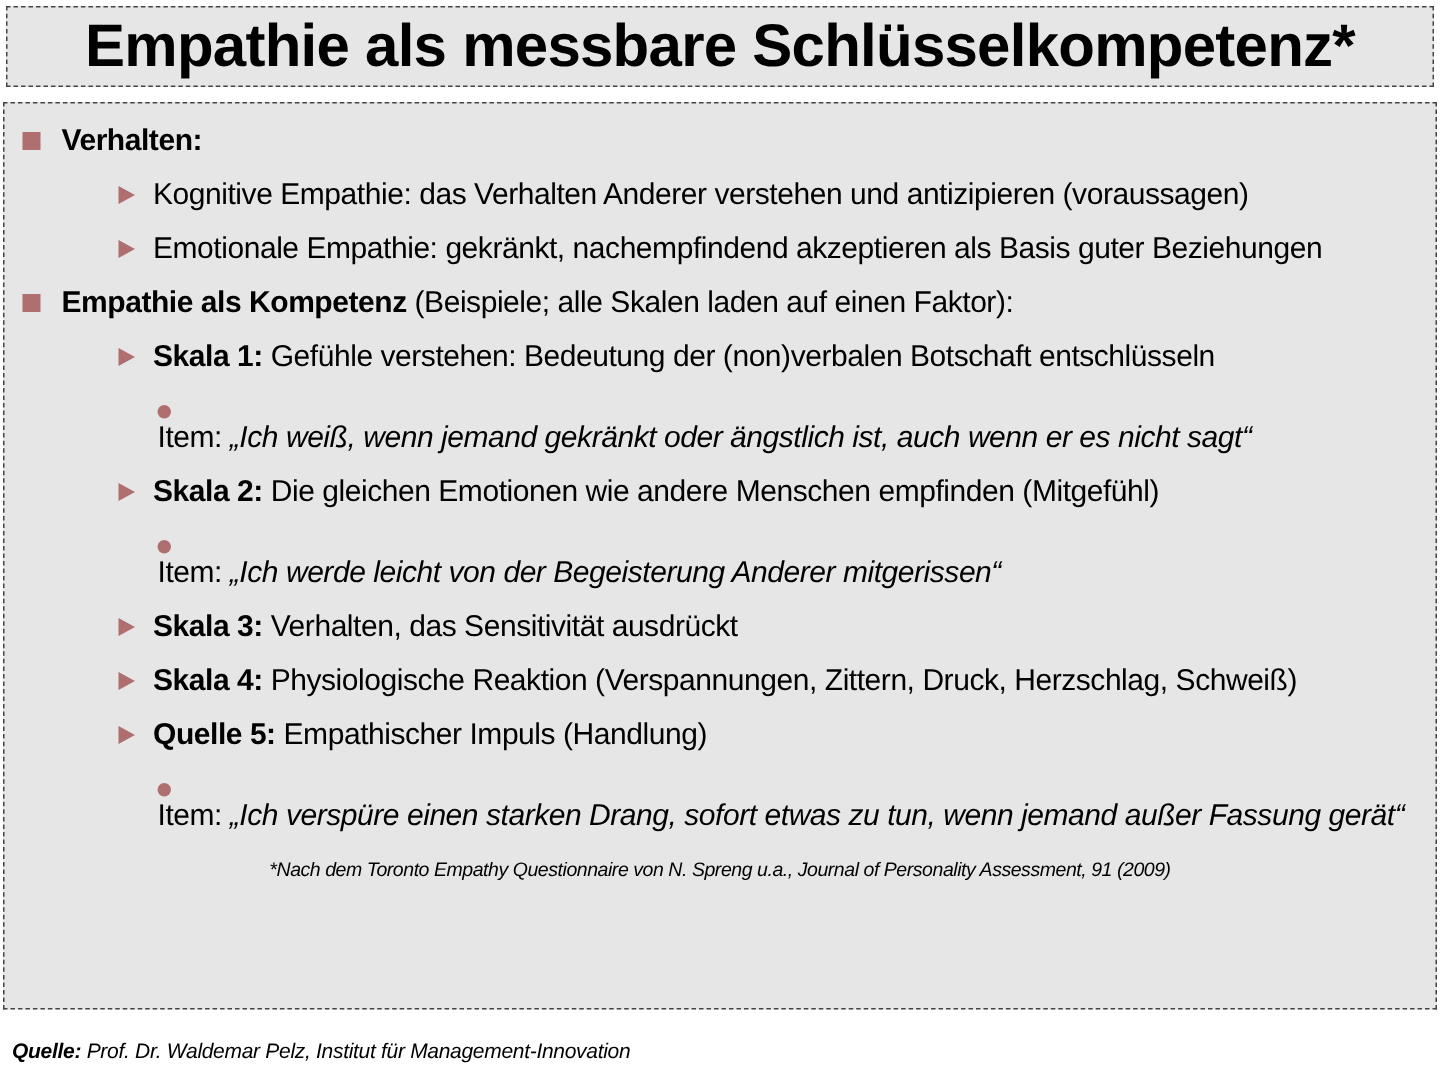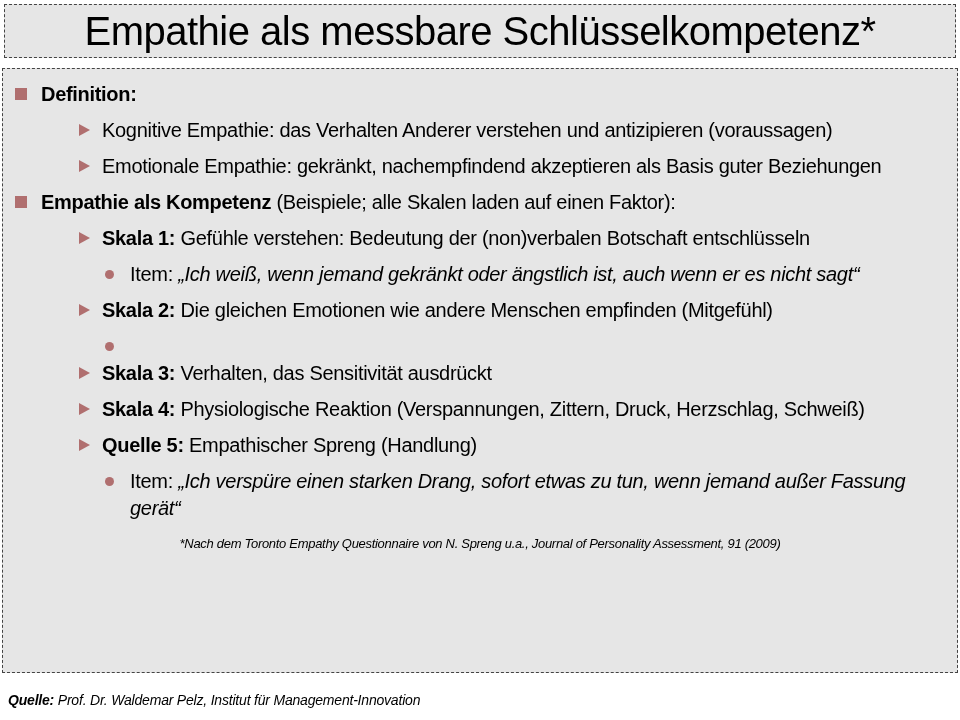--- a/index.html
+++ b/index.html
@@ -6,36 +6,36 @@
   body{
     width:960px;height:720px;position:relative;background:#ffffff;
     font-family:"Liberation Sans", sans-serif;color:#000;overflow:hidden;
   }
   .title-box{
     position:absolute;top:4px;left:4px;right:4px;height:52px;
     background:var(--panel,#e6e6e6);border:1px dashed var(--border,#444);
     display:flex;align-items:center;justify-content:center;
   }
   .title-box h1{
-    margin:0;font-size:40px;font-weight:400;letter-spacing:-0.5px;white-space:nowrap;
+    margin:0;font-size:40px;font-weight:700;letter-spacing:-0.5px;white-space:nowrap;
   }
   .content-box{
     position:absolute;top:68px;left:2px;right:2px;bottom:47px;
     background:var(--panel,#e6e6e6);border:1px dashed var(--border,#444);
     padding-top:12px;box-sizing:border-box;overflow:hidden;
   }
   .row{display:flex;align-items:flex-start;margin-bottom:9px;}
   .row .txt{
     margin:0;font-size:20px;line-height:27px;letter-spacing:-0.3px;flex:1;
   }
   .b{font-weight:bold;}
   .i{font-style:italic;}
   .l1{padding-left:12px;}
   .l2{padding-left:76px;}
-  .l3{padding-left:102px;}
+  .l3{padding-left:102px;flex-direction:column;}
   .bullet{flex:0 0 auto;display:block;}
   .sq{width:12px;height:12px;background:var(--bullet,#b06f6f);margin:7px 14px 0 0;}
   .tri{
     width:0;height:0;margin:7px 12px 0 0;
     border-left:11px solid var(--bullet,#b06f6f);
     border-top:6px solid transparent;border-bottom:6px solid transparent;
   }
   .dot{width:9px;height:9px;border-radius:50%;background:var(--bullet,#b06f6f);margin:9px 16px 0 0;}
   .footnote{
     margin:14px 10px 0 10px;font-size:13px;font-style:italic;text-align:center;
@@ -50,21 +50,21 @@
 <body>
 
 <div class="title-box">
   <h1>Empathie als messbare Schlüsselkompetenz*</h1>
 </div>
 
 <div class="content-box">
 
   <div class="row l1">
     <span class="bullet sq"></span>
-    <p class="txt"><span class="b">Definition:</span><span></span></p>
+    <p class="txt"><span class="b">Verhalten:</span><span></span></p>
   </div>
 
   <div class="row l2">
     <span class="bullet tri"></span>
     <p class="txt"><span class="b"></span><span>Kognitive Empathie: das Verhalten Anderer verstehen und antizipieren (voraussagen)</span></p>
   </div>
 
   <div class="row l2">
     <span class="bullet tri"></span>
     <p class="txt"><span class="b"></span><span>Emotionale Empathie: gekränkt, nachempfindend akzeptieren als Basis guter Beziehungen</span></p>
@@ -85,37 +85,38 @@
     <p class="txt"><span>Item: </span><span class="i">„Ich weiß, wenn jemand gekränkt oder ängstlich ist, auch wenn er es nicht sagt“</span><span></span></p>
   </div>
 
   <div class="row l2">
     <span class="bullet tri"></span>
     <p class="txt"><span class="b">Skala 2:</span><span> Die gleichen Emotionen wie andere Menschen empfinden (Mitgefühl)</span></p>
   </div>
 
   <div class="row l3">
     <span class="bullet dot"></span>
+    <p class="txt"><span>Item: </span><span class="i">„Ich werde leicht von der Begeisterung Anderer mitgerissen“</span><span></span></p>
   </div>
 
   <div class="row l2">
     <span class="bullet tri"></span>
     <p class="txt"><span class="b">Skala 3:</span><span> Verhalten, das Sensitivität ausdrückt</span></p>
   </div>
 
 
   <div class="row l2">
     <span class="bullet tri"></span>
     <p class="txt"><span class="b">Skala 4:</span><span> Physiologische Reaktion (Verspannungen, Zittern, Druck, Herzschlag, Schweiß)</span></p>
   </div>
 
 
   <div class="row l2">
     <span class="bullet tri"></span>
-    <p class="txt"><span class="b">Quelle 5:</span><span> Empathischer Spreng (Handlung)</span></p>
+    <p class="txt"><span class="b">Quelle 5:</span><span> Empathischer Impuls (Handlung)</span></p>
   </div>
 
   <div class="row l3">
     <span class="bullet dot"></span>
     <p class="txt"><span>Item: </span><span class="i">„Ich verspüre einen starken Drang, sofort etwas zu tun, wenn jemand außer Fassung gerät“</span><span></span></p>
   </div>
 
   <div class="footnote">*Nach dem Toronto Empathy Questionnaire von N. Spreng u.a., Journal of Personality Assessment, 91 (2009)</div>
 
 </div>

